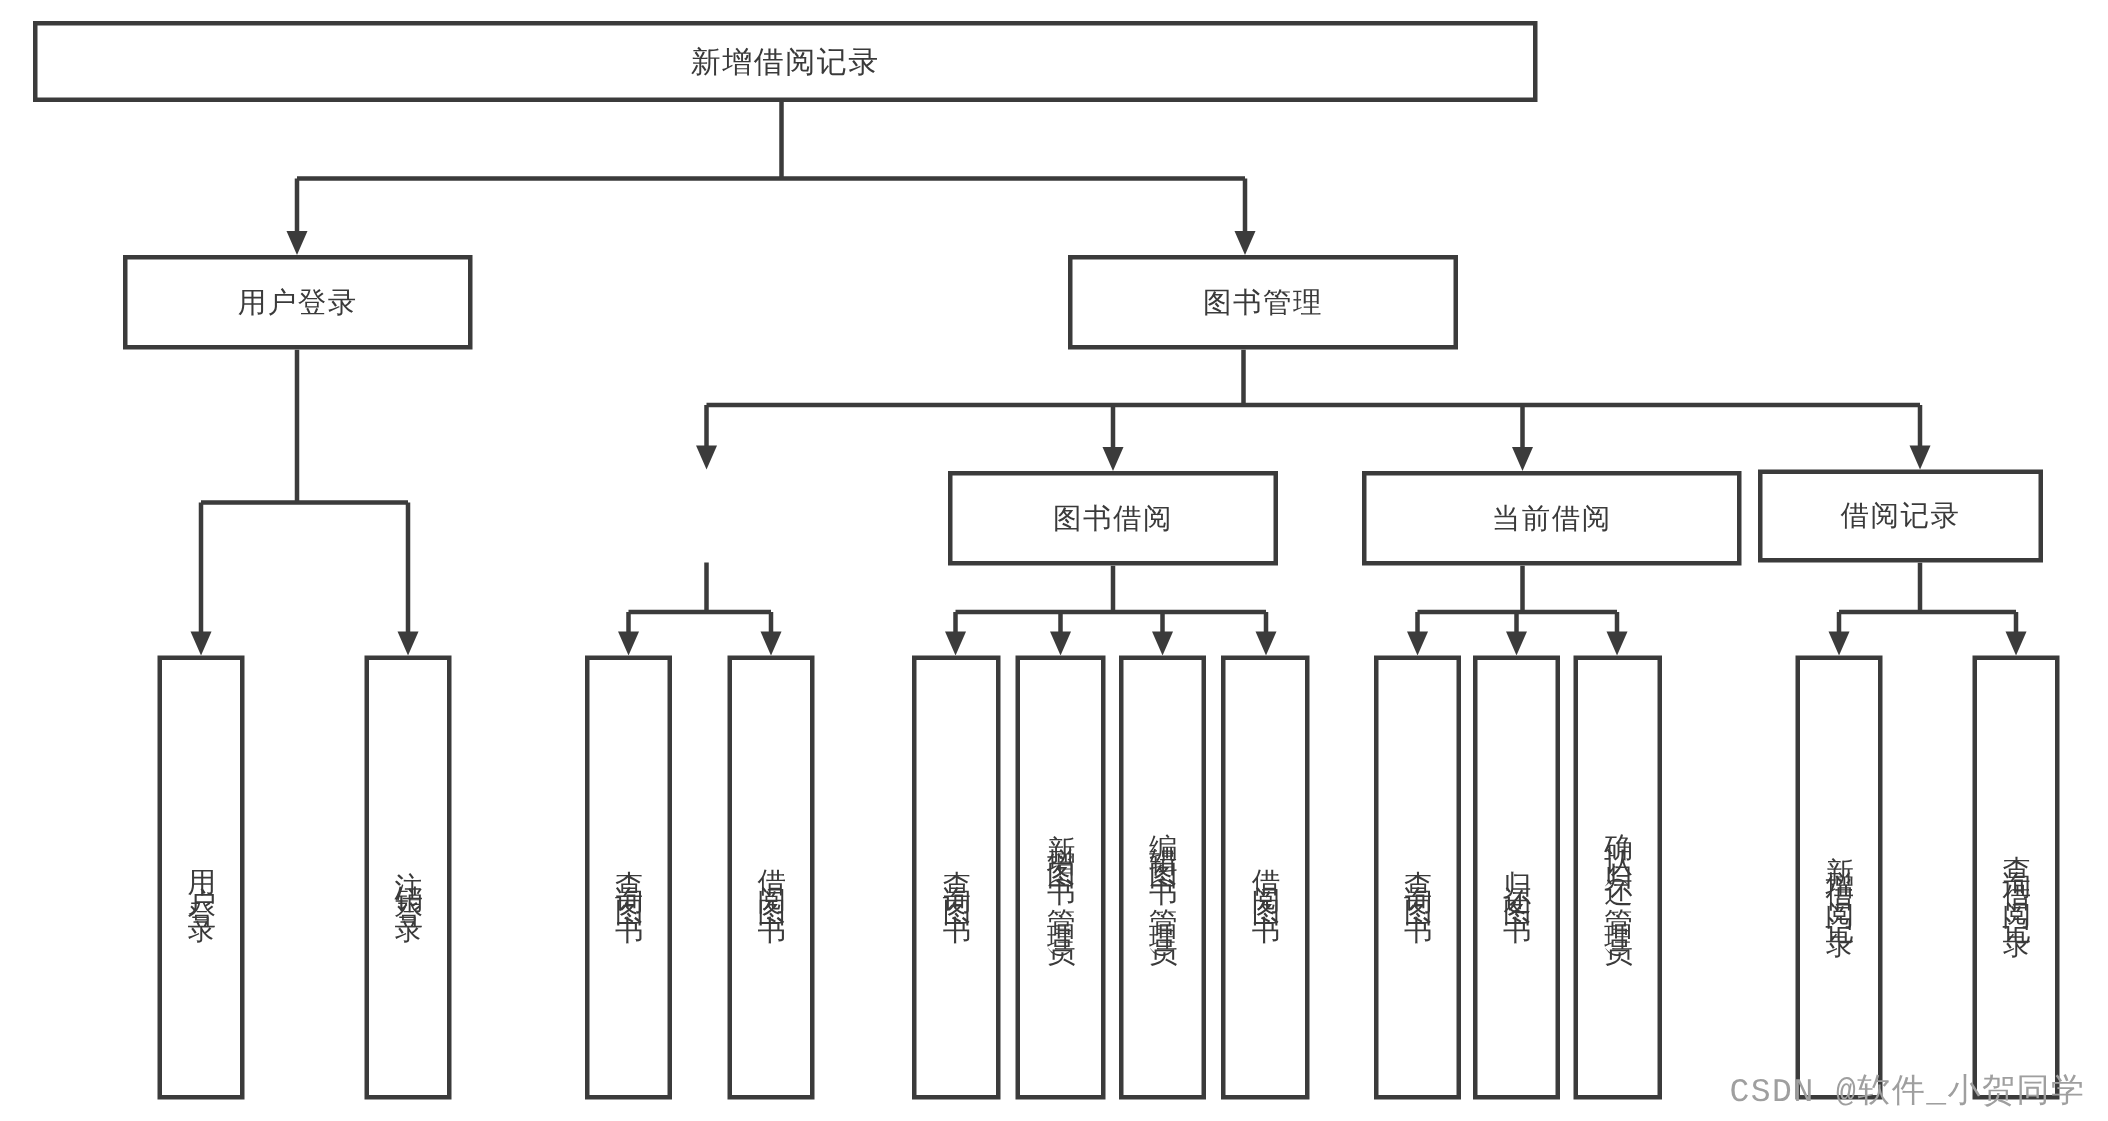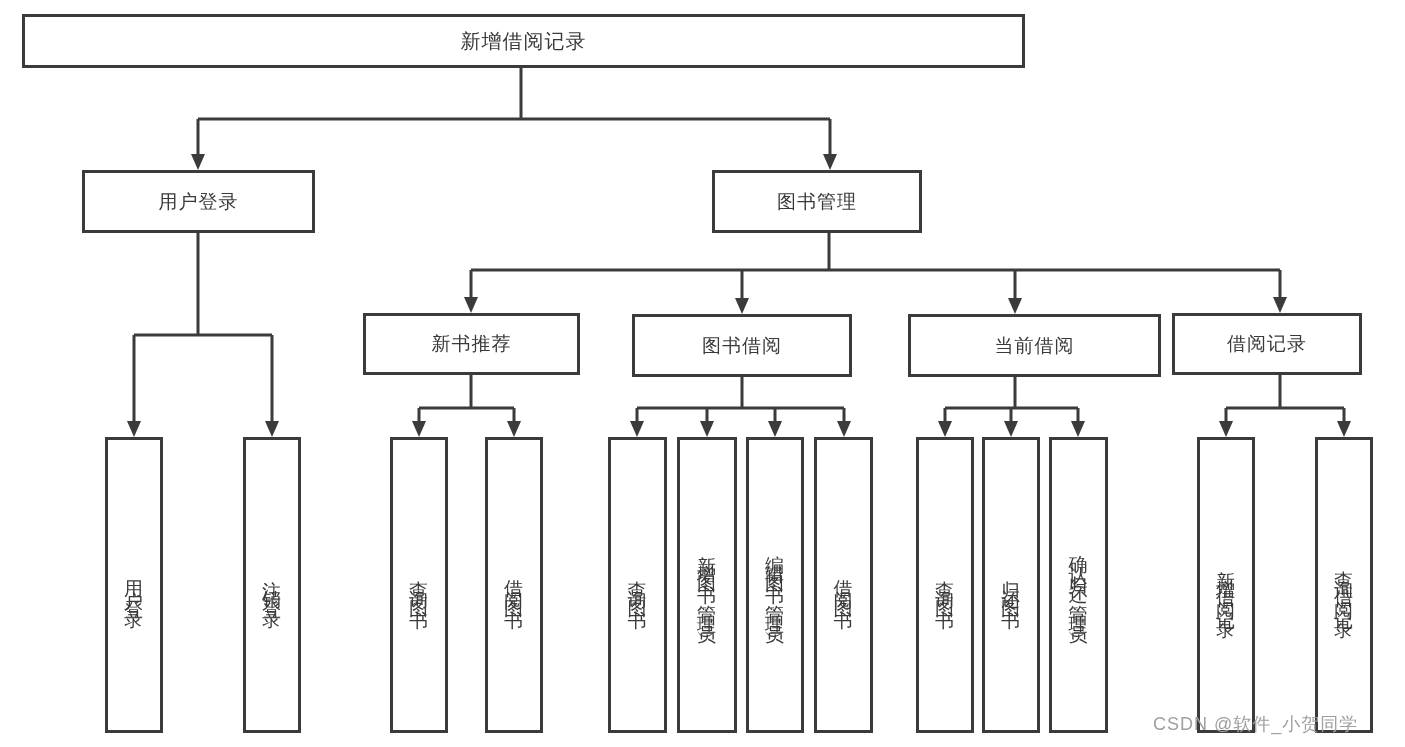--- a/index.html
+++ b/index.html
@@ -52,25 +52,26 @@
     writing-mode: vertical-rl;
     text-orientation: mixed;
     font-size: 19px;
     letter-spacing: 10px;
     line-height: 1;
     white-space: nowrap;
   }
   .watermark {
     position: absolute;
     left: 1153px; top: 712px;
-    font-size: 18px;
+    font-size: 22px;
     color: var(--watermark-color);
     letter-spacing: 1px;
     z-index: 5;
     white-space: nowrap;
+    font-family: Liberation Mono, monospace;
   }
 </style>
 </head>
 <body>
 
 <div class="canvas">
 
   <svg class="connectors" viewBox="0 0 1405 747">
 
     <path d="M521 68 V119 M198 119 H830 M198 119 V156 M830 119 V156"></path>
@@ -107,27 +108,24 @@
     <polygon points="1337,421 1351,421 1344,437"></polygon>
   </svg>
 
   <div class="node root" style="left:22px; top:14px; width:1003px; height:54px;">
     <span>新增借阅记录</span>
   </div>
 
   <div class="node" style="left:82px; top:170px; width:233px; height:63px;">
     <span>用户登录</span>
   </div>
-  <div class="node" style="left:712px; top:170px; width:210px; height:63px;">
+  <div class="node" style="left:712px; top:170px; width:260px; height:63px;">
     <span>图书管理</span>
   </div>
 
-  <div class="node" style="left:363px; top:313px; width:217px; height:62px;">
-    <span>新书推荐</span>
-  </div>
   <div class="node" style="left:632px; top:314px; width:220px; height:63px;justify-content:center;">
     <span>图书借阅</span>
   </div>
   <div class="node" style="left:908px; top:314px; width:253px; height:63px;">
     <span>当前借阅</span>
   </div>
   <div class="node" style="left:1172px; top:313px; width:190px; height:62px;">
     <span>借阅记录</span>
   </div>
 

